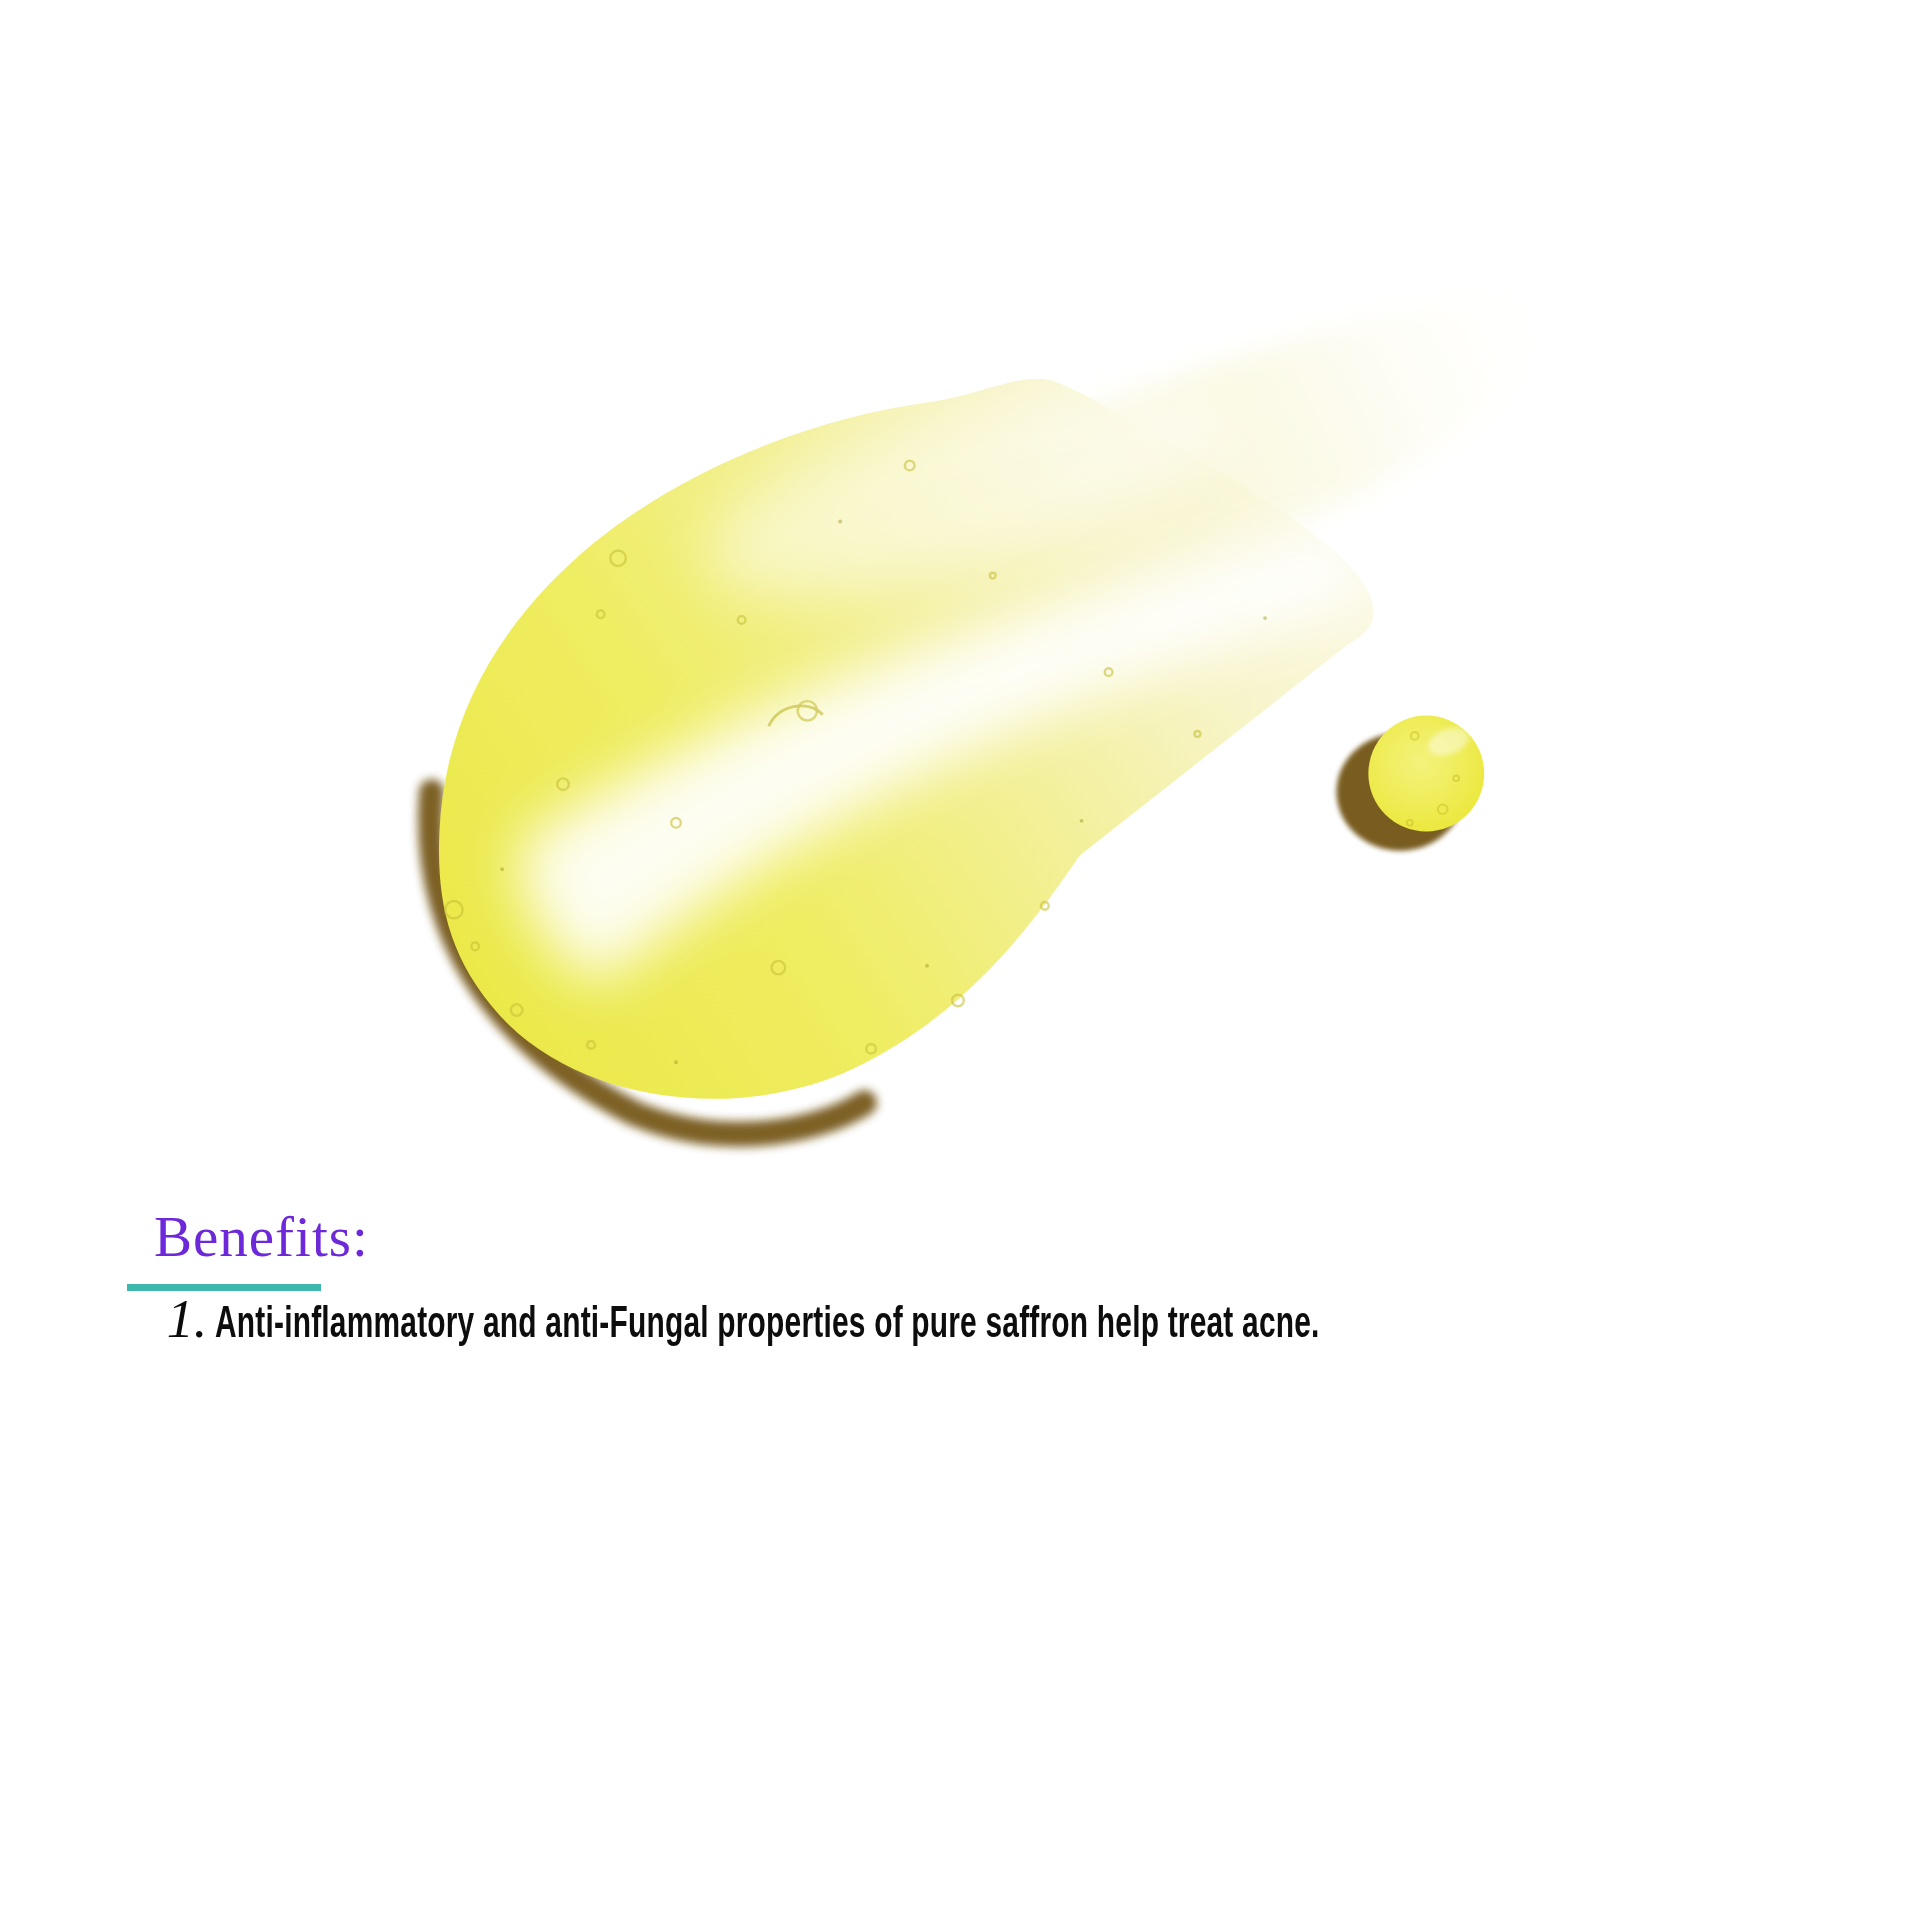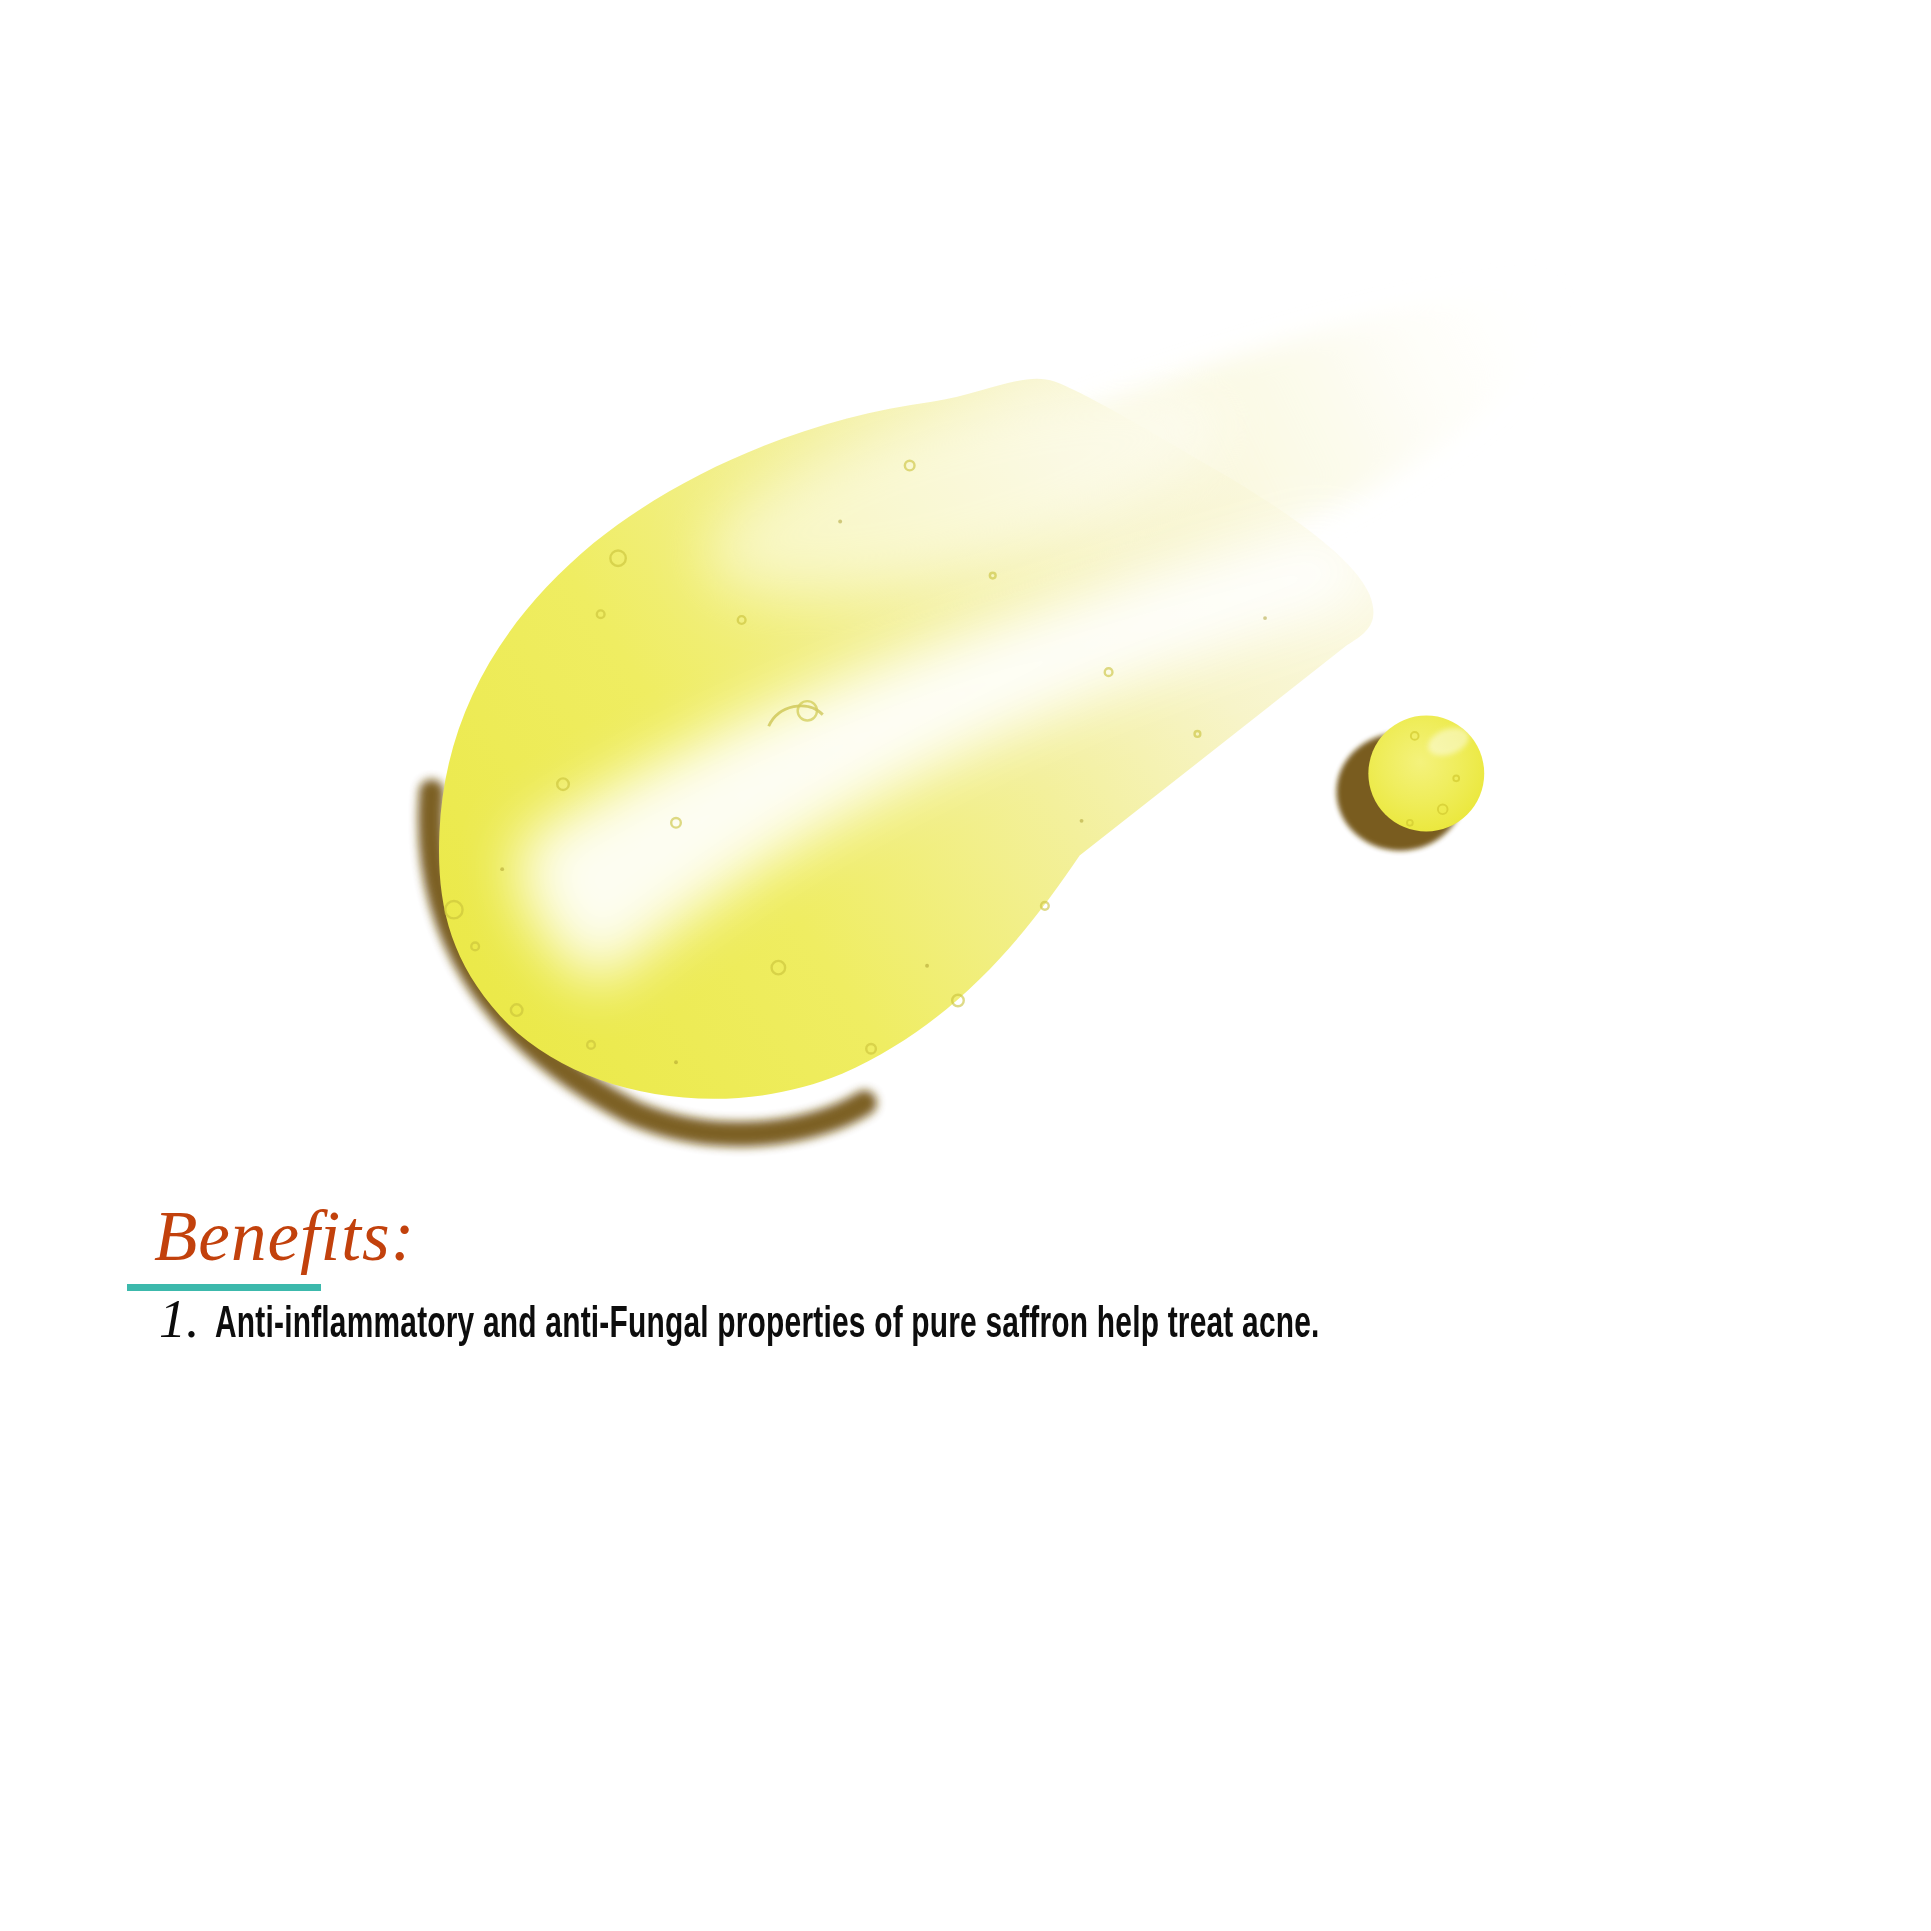--- a/index.html
+++ b/index.html
@@ -10,30 +10,30 @@
     overflow:hidden;
     font-family:"Liberation Sans",sans-serif;
     color:#0d0d0d;
   }
   #swatch-art{
     position:absolute;left:367px;top:222px;width:1236px;height:937px;
   }
   #benefits-heading{
     position:absolute;left:154px;top:1193px;
     font-family:"Liberation Serif",serif;
-    font-style:italic;font-weight:400;
-    font-size:71px;line-height:87px;
-    letter-spacing:1px;color:#c2410c;
+    font-weight:400;
+    font-size:57px;line-height:87px;
+    letter-spacing:1px;color:#6d28d9;
   }
   #benefits-underline{
     position:absolute;left:127px;top:1284px;
     width:194px;height:6.8px;background:#3cb9ac;
   }
   #benefits-list{
-    position:absolute;left:159px;top:1280px;width:1545px;
+    position:absolute;left:159px;top:1280px;width:1545px;text-align:center;
   }
   .benefit-item{margin-bottom:3.9px;}
   .benefit-line{height:79px;line-height:79px;white-space:nowrap;}
   .num{
     font-family:"Liberation Serif",serif;
     font-style:italic;font-weight:400;
     font-size:54px;
     display:inline-block;min-width:56px;
     color:#0b0b0b;
   }

